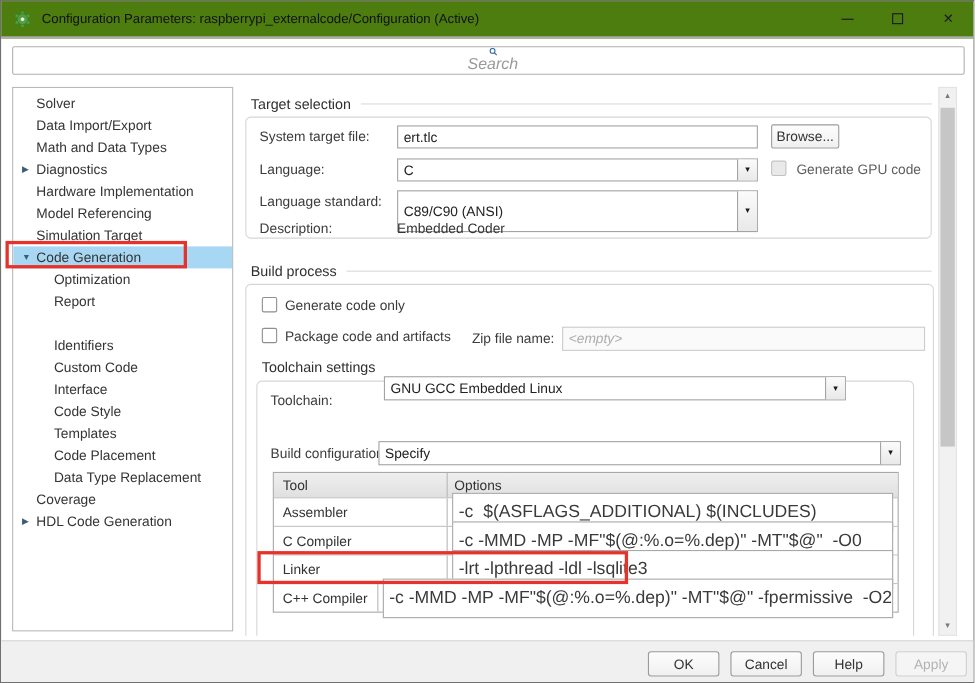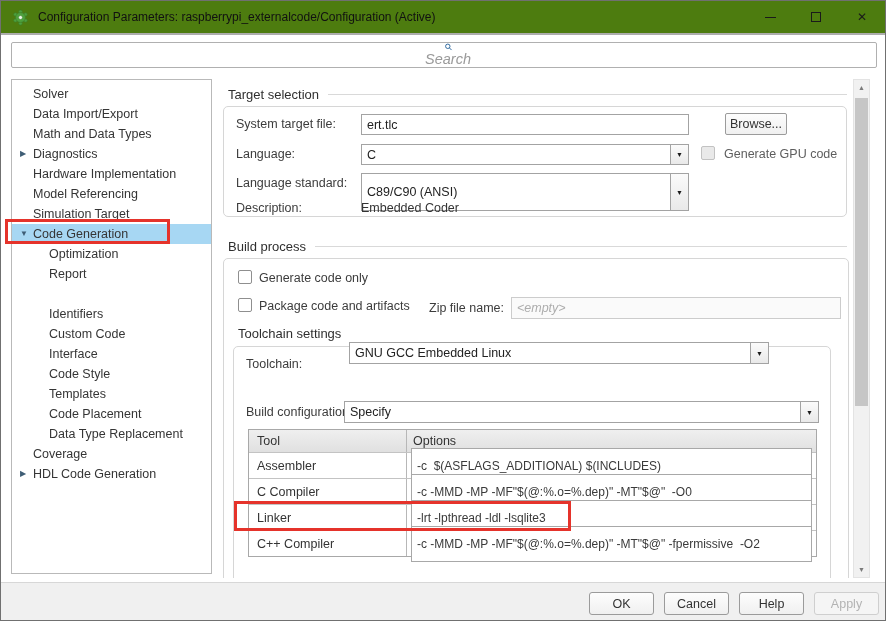--- a/index.html
+++ b/index.html
@@ -80,21 +80,21 @@
   .chk-label { position:absolute; font-size:12.5px; color:#3c3c3c; white-space:nowrap; }
 
   
   #tool-table { position:absolute; left:35px; top:352px; width:569px; border:1px solid #a8a8a8; background:#fff; }
   .trow { display:flex; height:26px; border-top:1px solid #c3c3c3; }
   .trow.thead { height:22px; border-top:none; background:linear-gradient(#efefef,#e0e0e0); }
   .tcell-tool { width:158px; border-right:1px solid #b7b7b7; padding-left:8px; font-size:12.5px;
     color:#333; display:flex; align-items:center; white-space:nowrap; }
   .tcell-opts { flex:1; display:flex; align-items:center; padding:0 4px; }
   .thead .tcell-opts { padding-left:6px; font-size:12.5px; color:#333; }
-  .optfield { width:100%; height:36px; border:1px solid #a8a8a8; background:#fff; font-size:12px;
+  .optfield { width:100%; height:36px; border:1px solid #a8a8a8; background:#fff; font-size:16px;
     color:#3a3a3a; display:flex; align-items:center; padding-left:5px; white-space:pre; overflow:hidden; }
 
   
   #scrollbar { position:absolute; left:852px; top:78px; width:17px; height:499px; background:#f1f1f1; border:1px solid #e3e3e3; }
   .scroll-arrow { position:absolute; left:0; width:15px; height:15px; display:flex; align-items:center; justify-content:center;
     font-size:7px; color:#7a7a7a; }
   #scroll-thumb { position:absolute; left:1px; top:18px; width:13px; height:308px; background:#c6c6c6; }
 
   
   #footer { position:absolute; left:0; top:581px; width:100%; height:40px; background:#f0f0f0; border-top:1px solid #d7d7d7; }
@@ -210,21 +210,21 @@
   <div id="content">
 
     <div class="section-head" style="left:15px; top:9px; width:619px;">
       <span class="head-label">Target selection</span>
       <span class="head-rule"></span>
     </div>
     <div class="groupbox" style="left:10px; top:29px; width:624px; height:111px;"></div>
 
     <span class="fld-label" style="left:23px; top:40px;">System target file:</span>
     <div class="text-field" style="left:148px; top:37px; width:328px; height:21px;"><span>ert.tlc</span></div>
-    <button class="push-btn" style="position:absolute; left:488px; top:36px; width:62px; height:22px;margin-left:24px;">Browse...</button>
+    <button class="push-btn" style="position:absolute; left:488px; top:36px; width:62px; height:22px;">Browse...</button>
 
     <span class="fld-label" style="left:23px; top:70px;">Language:</span>
     <div class="combo" style="left:148px; top:67px; width:328px; height:21px;">
       <span class="combo-val">C</span>
       <span class="combo-btn">▼</span>
     </div>
     <div class="checkbox disabled" style="left:488px; top:69px;"></div>
     <span class="chk-label" style="left:511px; top:70px; color:#5e5e5e;">Generate GPU code</span>
 
     <span class="fld-label" style="left:23px; top:99px;">Language standard:</span>

